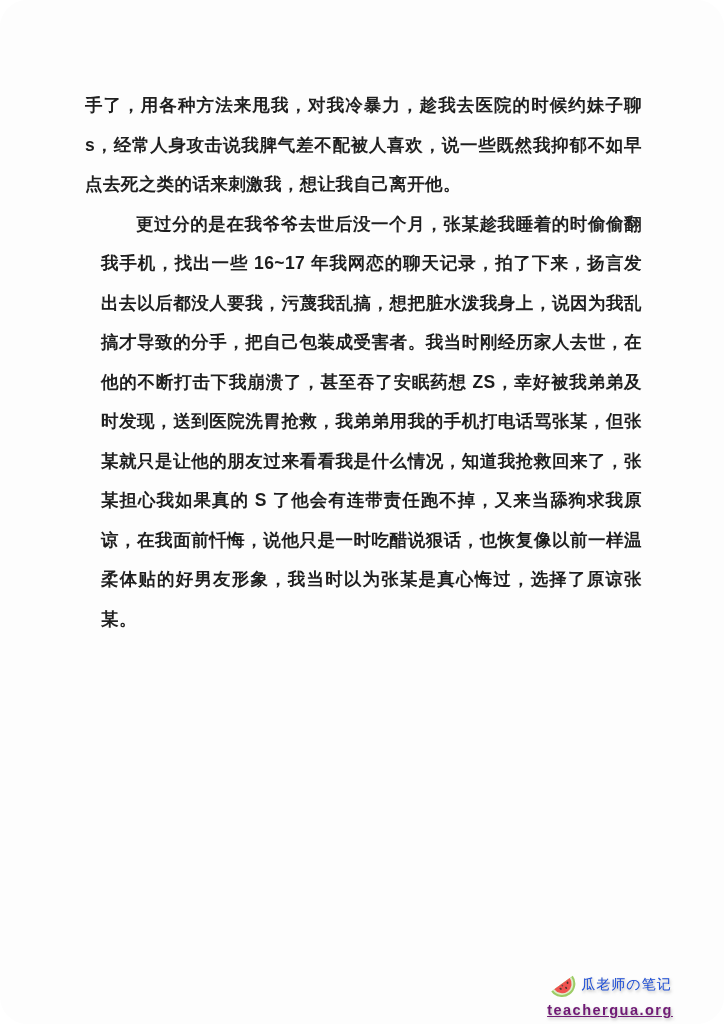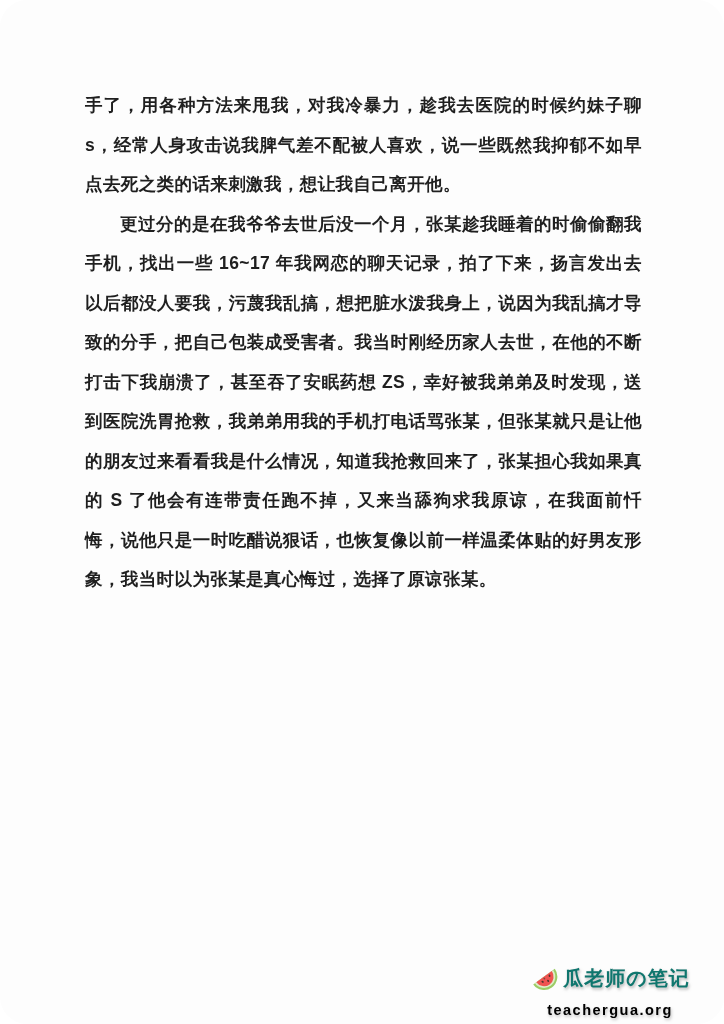--- a/index.html
+++ b/index.html
@@ -27,20 +27,21 @@
     line-height: 39.5px;
     text-align: justify;
     text-justify: inter-ideograph;
     letter-spacing: 0.4px;
   }
   .para {
     margin: 0;
   }
   .para.indent {
     text-indent: 2em;
+    margin-left: 16px;
   }
   .watermark {
     position: absolute;
     right: 16px;
     bottom: 6px;
     width: 196px;
     text-align: center;
   }
   .wm-row {
     display: flex;
@@ -49,35 +50,36 @@
     gap: 3px;
   }
   .wm-icon {
     display: inline-block;
     width: 30px;
     height: 32px;
     transform: rotate(-8deg);
     flex: 0 0 auto;
   }
   .wm-title {
-    font-size: 20px;
-    font-weight: 700;
+    font-size: 14px;
+    font-weight: 400;
     letter-spacing: 1px;
-    color: #0f766e;
+    color: #1d4ed8;
     text-shadow: 0 0 1px #d8d8d8, 1px 2px 3px rgba(120,120,120,0.55);
     white-space: nowrap;
   }
   .wm-url {
-    margin-top: 8px;
+    margin-top: 1px;
     font-size: 14.5px;
     font-weight: 700;
     letter-spacing: 1.5px;
-    color: #000000;
+    color: #701a75;
     text-shadow: 0 0 1px #dedede, 1px 2px 3px rgba(130,130,130,0.5);
     white-space: nowrap;
+    text-decoration: underline;
   }
 </style>
 </head>
 <body>
 
 <div class="page">
 
   <div class="content">
     <p class="para">手了，用各种方法来甩我，对我冷暴力，趁我去医院的时候约妹子聊 s，经常人身攻击说我脾气差不配被人喜欢，说一些既然我抑郁不如早点去死之类的话来刺激我，想让我自己离开他。</p>
     <p class="para indent">更过分的是在我爷爷去世后没一个月，张某趁我睡着的时偷偷翻我手机，找出一些 16~17 年我网恋的聊天记录，拍了下来，扬言发出去以后都没人要我，污蔑我乱搞，想把脏水泼我身上，说因为我乱搞才导致的分手，把自己包装成受害者。我当时刚经历家人去世，在他的不断打击下我崩溃了，甚至吞了安眠药想 ZS，幸好被我弟弟及时发现，送到医院洗胃抢救，我弟弟用我的手机打电话骂张某，但张某就只是让他的朋友过来看看我是什么情况，知道我抢救回来了，张某担心我如果真的 S 了他会有连带责任跑不掉，又来当舔狗求我原谅，在我面前忏悔，说他只是一时吃醋说狠话，也恢复像以前一样温柔体贴的好男友形象，我当时以为张某是真心悔过，选择了原谅张某。</p>

